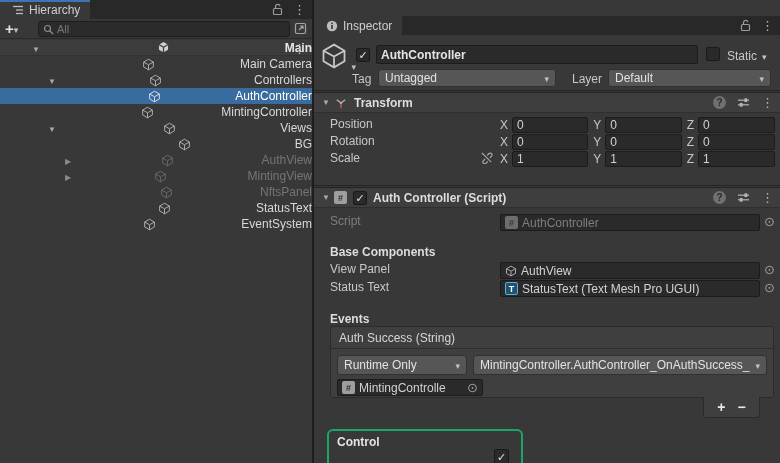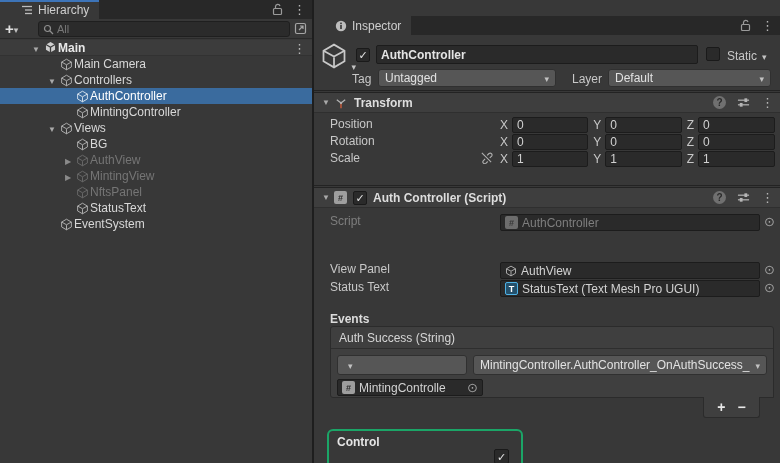--- a/index.html
+++ b/index.html
@@ -8,21 +8,21 @@
     font-family: "Liberation Sans", "DejaVu Sans", sans-serif;
     font-size: 12px;
     color: var(--text, #d2d2d2);
     background: var(--panel_bg, #383838);
   }
   #app { position:relative; width:780px; height:463px; background: var(--panel_bg,#383838); }
 
   
   .tabbar { position:absolute; top:0; height:19px; background: var(--tabbar_bg,#282828); width:100%; }
   .tab { position:absolute; top:0; height:19px; background: var(--panel_bg,#383838);
-         display:flex; align-items:center; gap:5px; padding:0 10px 0 21px; color:#cfcfcf; }
+         display:flex; align-items:center; gap:5px; padding:0 10px 0 12px; color:#cfcfcf; }
   .tab .accent { position:absolute; top:0; left:0; right:0; height:2px; background:var(--accent_blue,#3d74b8); }
   .winbtns { position:absolute; top:0; height:19px; display:flex; align-items:center; gap:10px; color:#9a9a9a; }
 
   .gl-expanded::after  { content:"▼"; font-size:8px; color:#a9a9a9; }
   .gl-collapsed::after { content:"▶"; font-size:8px; color:#8a8a8a; }
   .gl-kebab::after  { content:"⋮"; font-size:13px; color:#b5b5b5; letter-spacing:0; }
   .gl-picker::after { content:"⊙"; font-size:13px; color:#9f9f9f; }
   .gl-check::after  { content:"✓"; font-size:11px; color:#e6e6e6; font-weight:bold; }
   .gl-caret::after  { content:"▾"; font-size:9px; color:#c2c2c2; }
 
@@ -44,21 +44,21 @@
   #hierarchy .toolbar { position:absolute; top:19px; left:0; width:100%; height:20px; background:var(--panel_bg,#383838);
                         border-bottom:1px solid #2a2a2a; display:flex; align-items:center; }
   .addbtn { display:flex; align-items:center; margin-left:5px; color:#e0e0e0; }
   .addbtn .plus { font-size:15px; font-weight:bold; line-height:1; }
   .searchbox { position:absolute; left:38px; top:2px; width:252px; height:16px; background:#2b2b2b;
                border:1px solid #1f1f1f; border-radius:3px; display:flex; align-items:center; padding:0 4px; gap:3px; }
   .searchbox input { background:transparent; border:none; outline:none; color:#cfcfcf; font-size:11px;
                      font-family:"Liberation Sans","DejaVu Sans",sans-serif; width:100%; }
   .searchbox input::placeholder { color:#787878; }
 
-  .hrow { position:absolute; left:0; width:100%; height:16px; display:flex; align-items:center; }
+  .hrow { position:absolute; left:0; width:100%; height:16px; display:flex; align-items:center;justify-content:space-between; }
   .hrow .arrowslot { flex:none; width:12px; display:flex; justify-content:center; }
   .hrow .hicon { flex:none; width:16px; color:#b8b8b8; }
   .hrow .hlabel { white-space:nowrap; color:#d8d8d8; }
   .hrow.scene { background:#3c3c3c; border-bottom:1px solid #323232; }
   .hrow.scene .hlabel { font-weight:bold; color:#e8e8e8; }
   .hrow.selected { background: var(--selection_blue,#3a6b9e); }
   .hrow.dim .hlabel { color:#757575; }
   .hrow.dim .hicon { color:#6c6c6c; }
   .rowmenu { position:absolute; right:6px; top:1px; }
 
@@ -514,20 +514,21 @@
 
     <div style="position:absolute; top:198px; width:100%; height:17px;">
       <span class="rlabel dim">Script</span>
       <div class="field obj-field">
         <span class="script-badge dim">#</span>
         <span class="otext" style="color:#7e7e7e;">AuthController</span>
       </div>
       <span class="gl-picker row-picker"></span>
     </div>
 
+    <span class="bold-head" style="top:229px;">Base Components</span>
 
     <div style="position:absolute; top:246px; width:100%; height:17px;">
       <span class="rlabel">View Panel</span>
       <div class="field obj-field">
         <span class="icon" style="color:#b8b8b8;">
           <svg width="12" height="12" viewBox="0 0 16 16">
               <path d="M8 1.5 14 5v6l-6 3.5L2 11V5z" fill="none" stroke="currentColor" stroke-width="1.2"></path>
               <path d="M2 5l6 3.3L14 5M8 8.8V14.5" fill="none" stroke="currentColor" stroke-width="1.2"></path>
             </svg>
         </span>
@@ -543,20 +544,21 @@
         <span class="otext">StatusText (Text Mesh Pro UGUI)</span>
       </div>
       <span class="gl-picker row-picker"></span>
     </div>
 
     <span class="bold-head" style="top:296px;">Events</span>
 
     <div class="event-box" style="top:310px; height:72px;">
       <div class="ev-title">Auth Success (String)</div>
       <div class="dropdown" style="position:absolute; left:6px; top:28px; width:130px; height:20px;">
+        <span class="dtext">Runtime Only</span>
         <span class="gl-caret"></span>
       </div>
       <div class="dropdown" style="position:absolute; left:142px; top:28px; width:294px; height:20px;">
         <span class="dtext">MintingController.AuthController_OnAuthSuccess_</span>
         <span class="gl-caret"></span>
       </div>
       <div class="field" style="position:absolute; left:6px; top:52px; width:146px; height:17px; gap:4px;">
         <span class="script-badge">#</span>
         <span class="otext" style="flex:1; overflow:hidden; white-space:nowrap;">MintingControlle</span>
         <span class="gl-picker"></span>

